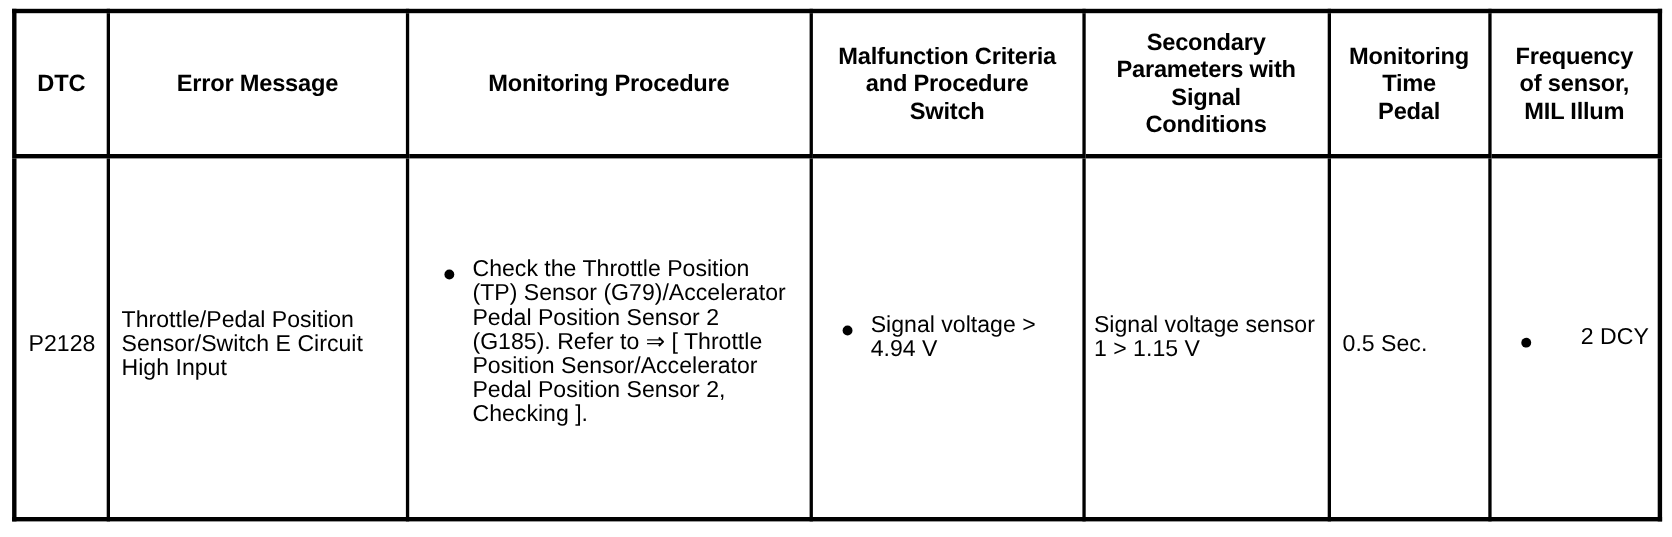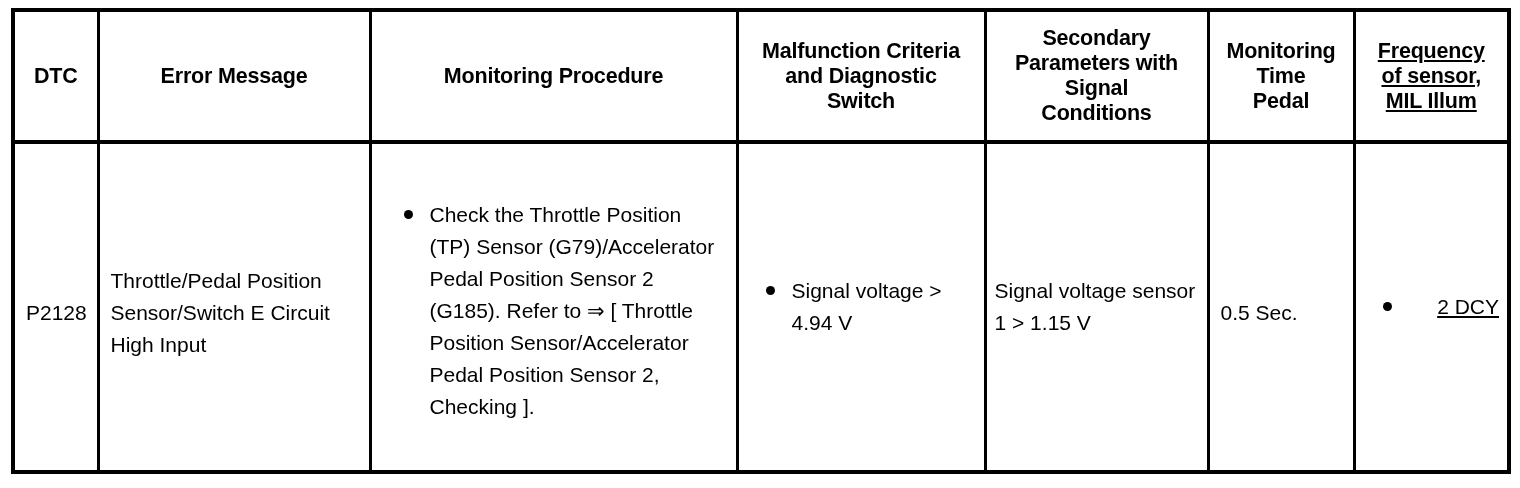--- a/index.html
+++ b/index.html
@@ -41,40 +41,39 @@
     box-sizing: border-box;
     vertical-align: middle;
   }
   table.dtc-table th:first-child,
   table.dtc-table td:first-child {
     border-left: none;
   }
   table.dtc-table th:last-child,
   table.dtc-table td:last-child {
     border-right: none;
-    text-decoration: underline;
   }
 
   thead tr.header-row th {
     border-bottom: 4px solid #000000;
     height: 132px;
     text-align: center;
     font-weight: bold;
     font-size: 21.5px;
     line-height: 25px;
     font-stretch: condensed;
     letter-spacing: -0.2px;
     padding: 2px 4px;
   }
 
   tbody tr.data-row td {
     height: 328px;
     font-weight: normal;
     font-size: 21px;
-    line-height: 32px;
+    line-height: 22px;
   }
 
   
   col.c-dtc       { width: 85px;  }
   col.c-errmsg    { width: 272px; }
   col.c-diag      { width: 367px; }
   col.c-malf      { width: 248px; }
   col.c-secparam  { width: 223px; }
   col.c-montime   { width: 146px; }
   col.c-freq      { width: 155px; }
@@ -156,21 +155,21 @@
           <span>DTC</span>
         </th>
         <th>
           <span>Error Message</span>
         </th>
         <th>
           <span>Monitoring Procedure</span>
         </th>
         <th>
           <span>Malfunction Criteria</span><br>
-          <span>and Diagnostic</span><br>
+          <span>and Procedure</span><br>
           <span>Switch</span>
         </th>
         <th>
           <span>Secondary</span><br>
           <span>Parameters with</span><br>
           <span>Signal</span><br>
           <span>Conditions</span>
         </th>
         <th>
           <span>Monitoring</span><br>

